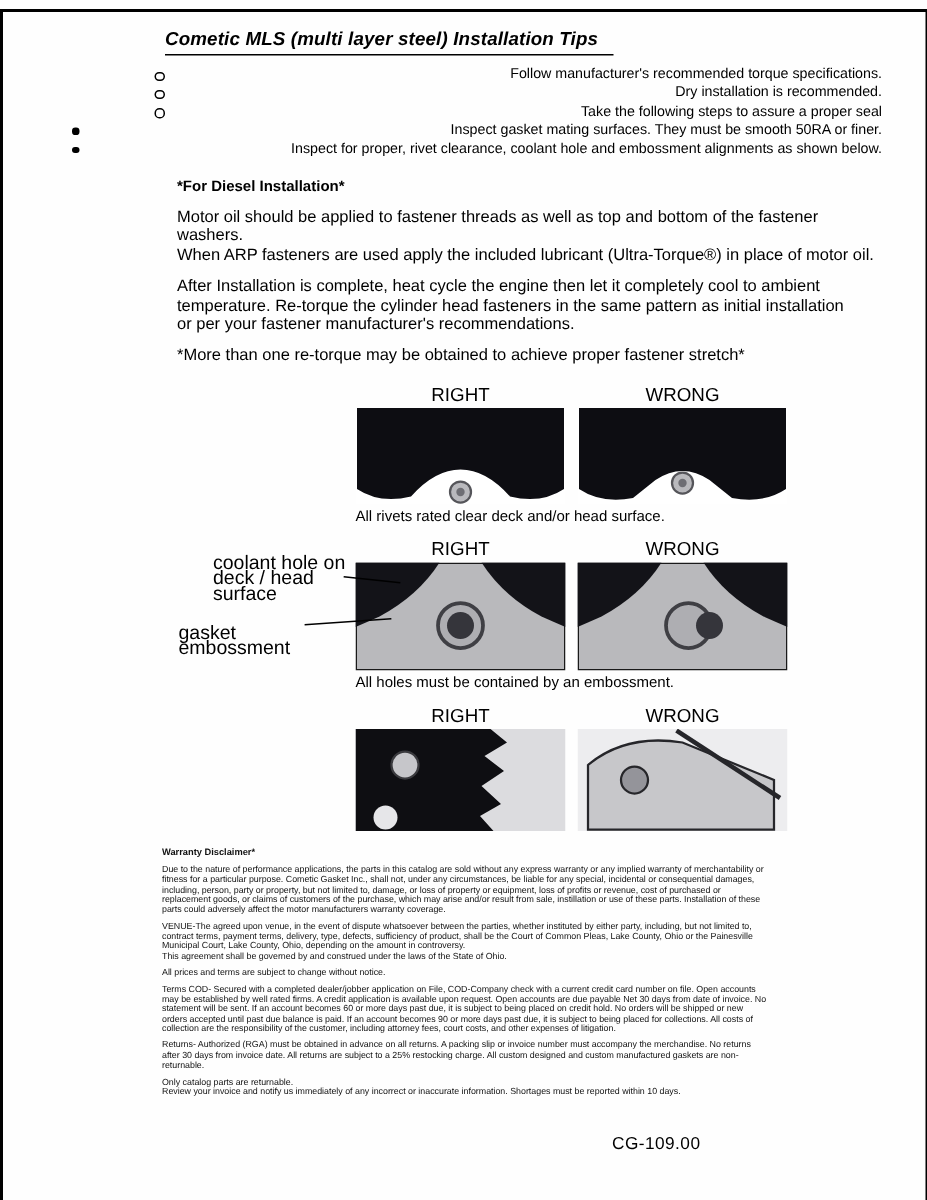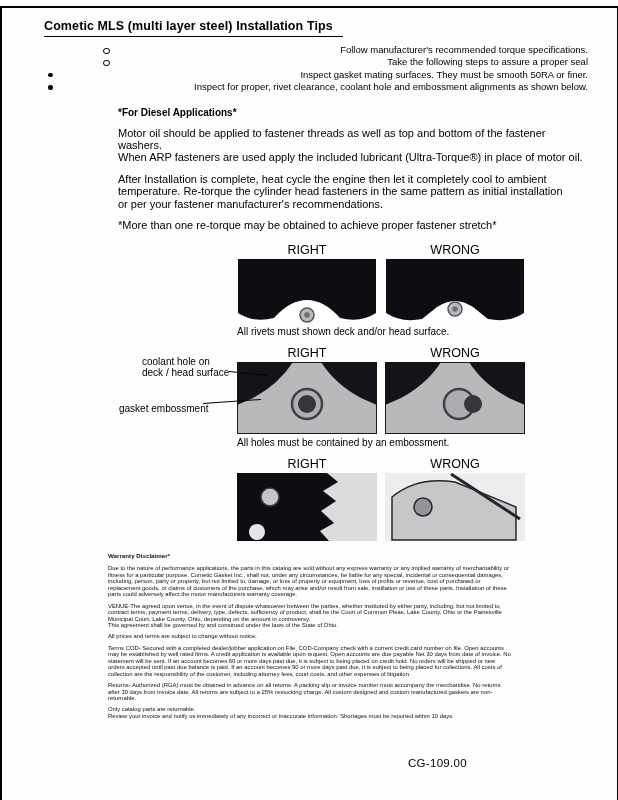--- a/index.html
+++ b/index.html
@@ -6,23 +6,23 @@
   body { margin:0; background:#ffffff; }
   .page {
     position:relative; width:618px; height:800px; background:#fefefe;
     font-family:"Liberation Sans", sans-serif; color:#000; overflow:hidden;
   }
   .edge-top  { position:absolute; top:6px; left:0; width:618px; height:2px; background:#000; }
   .edge-left { position:absolute; top:6px; left:0; width:2px; height:794px; background:#000; }
   .edge-right{ position:absolute; top:6px; right:0; width:1px; height:794px; background:#000; }
 
   .title {
-    display:inline-block; margin:19px 0 0 44px;
+    display:inline-block; margin:19px 0 0 110px;
     font-size:12.5px; font-weight:bold; letter-spacing:.1px;
-    border-bottom:1.6px solid #000; padding:0 10px 3px 0;
+    border-bottom:1.6px solid #000; padding:0 10px 3px 0;font-style:italic;
   }
 
   .bullets { list-style:none; margin-top:7px; font-size:9.5px; line-height:12.4px; }
   .bullets li { position:relative; margin-left:112px; padding-right:30px;text-align:right; }
   .bullets li::before {
     content:""; position:absolute; left:-9px; top:3.5px;
     width:4.5px; height:4.5px; border:1px solid #000; border-radius:50%;
   }
   .subs { margin-top:0; }
   .subs li { margin-left:56px; }
@@ -32,21 +32,21 @@
   .body { margin:9px 0 0 118px; width:470px; font-size:11px; line-height:12.4px; white-space:pre-line; }
 
   .figures { margin:12px 0 12px 237px; width:288px; }
   .figure { margin-bottom:9px; }
   .labels { display:flex; gap:8px; margin-bottom:2px; }
   .labels .lab { width:140px; text-align:center; font-size:12.5px; }
   .panels { display:flex; gap:8px; position:relative; }
   .panels svg { display:block; }
   .caption { margin-top:3px; font-size:10px; line-height:11px; white-space:pre-line; }
 
-  .ann { position:absolute; font-size:10px; line-height:10.5px; white-space:pre-line; z-index:3; }
+  .ann { position:absolute; font-size:13px; line-height:10.5px; white-space:pre-line; z-index:3; }
   .ann1 { left:-95px; top:-5px; width:95px; }
   .ann2 { left:-118px; top:42px; width:100px; }
   .ann-line { position:absolute; height:1.2px; background:#000; z-index:2; }
   .l1 { left:-8px; top:11px; width:38px; transform:rotate(6deg); }
   .l2 { left:-34px; top:39px; width:58px; transform:rotate(-4deg); }
 
   .legal { margin:12px 106px 0 108px; font-size:5.9px; line-height:6.6px; color:#111; }
   .legal-h { font-weight:bold; font-size:6.2px; margin-bottom:5px; }
   .legal-p { margin-top:4.5px; white-space:pre-line; }
 
@@ -57,28 +57,29 @@
 
 <div class="page">
   <div class="edge-top"></div>
   <div class="edge-left"></div>
   <div class="edge-right"></div>
 
   <h1 class="title">Cometic MLS (multi layer steel) Installation Tips</h1>
 
   <ul class="bullets">
     <li>Follow manufacturer's recommended torque specifications.</li>
+    <li>Dry installation is recommended.</li>
     <li>Take the following steps to assure a proper seal</li>
   </ul>
   <ul class="bullets subs">
     <li>Inspect gasket mating surfaces.  They must be smooth 50RA or finer.</li>
     <li>Inspect for proper, rivet clearance, coolant hole and embossment alignments as shown below.</li>
   </ul>
 
-  <h2 class="diesel">*For Diesel Applications*</h2>
+  <h2 class="diesel">*For Diesel Installation*</h2>
   <p class="body">Motor oil should be applied to fastener threads as well as top and bottom of the fastener washers.
 When ARP fasteners are used apply the included lubricant (Ultra-Torque®) in place of motor oil.</p>
   <p class="body">After Installation is complete, heat cycle the engine then let it completely cool to ambient
 temperature. Re-torque the cylinder head fasteners in the same pattern as initial installation
 or per your fastener manufacturer's recommendations.</p>
   <p class="body">*More than one re-torque may be obtained to achieve proper fastener stretch*</p>
 
   <div class="figures">
 
     <div class="figure">
@@ -93,21 +94,21 @@
           <circle cx="70" cy="56" r="7" fill="#b9b9bd" stroke="#55555a" stroke-width="1.5"></circle>
           <circle cx="70" cy="56" r="2.8" fill="#6e6e74"></circle>
         </svg>
         <svg width="140" height="64" viewBox="0 0 140 64">
           <rect width="140" height="64" fill="#ffffff"></rect>
           <path d="M1,0 H139 V54 Q124,64 103,60 L88,48 Q70,36 52,48 L37,60 Q16,64 1,54 Z" fill="#0d0d12"></path>
           <circle cx="70" cy="50" r="7" fill="#b9b9bd" stroke="#55555a" stroke-width="1.5"></circle>
           <circle cx="70" cy="50" r="2.8" fill="#6e6e74"></circle>
         </svg>
       </div>
-      <p class="caption">All rivets must shown deck and/or head surface.</p>
+      <p class="caption">All rivets rated clear deck and/or head surface.</p>
     </div>
 
     <div class="figure">
       <div class="labels">
         <span class="lab">RIGHT</span>
         <span class="lab">WRONG</span>
       </div>
       <div class="panels">
         <svg width="140" height="72" viewBox="0 0 140 72">
           <rect x="0.5" y="0.5" width="139" height="71" fill="#b9b9bc" stroke="#1a1a1a"></rect>

